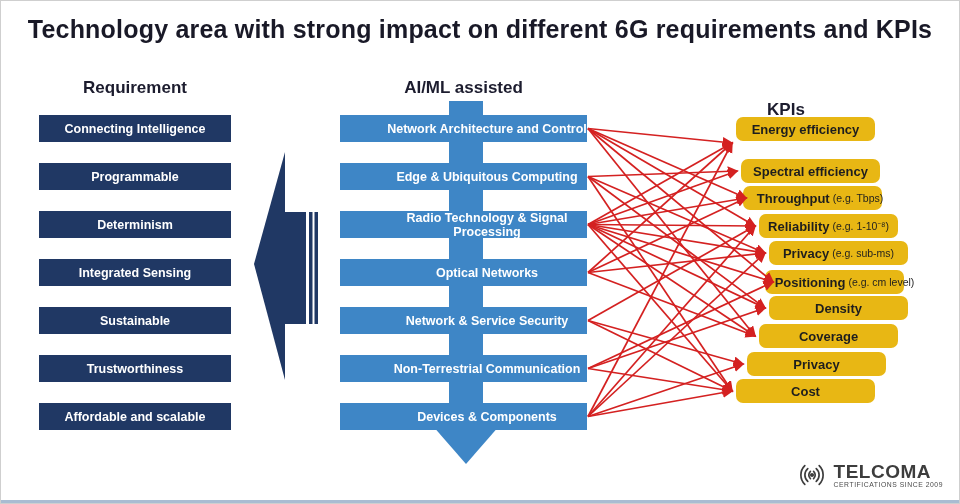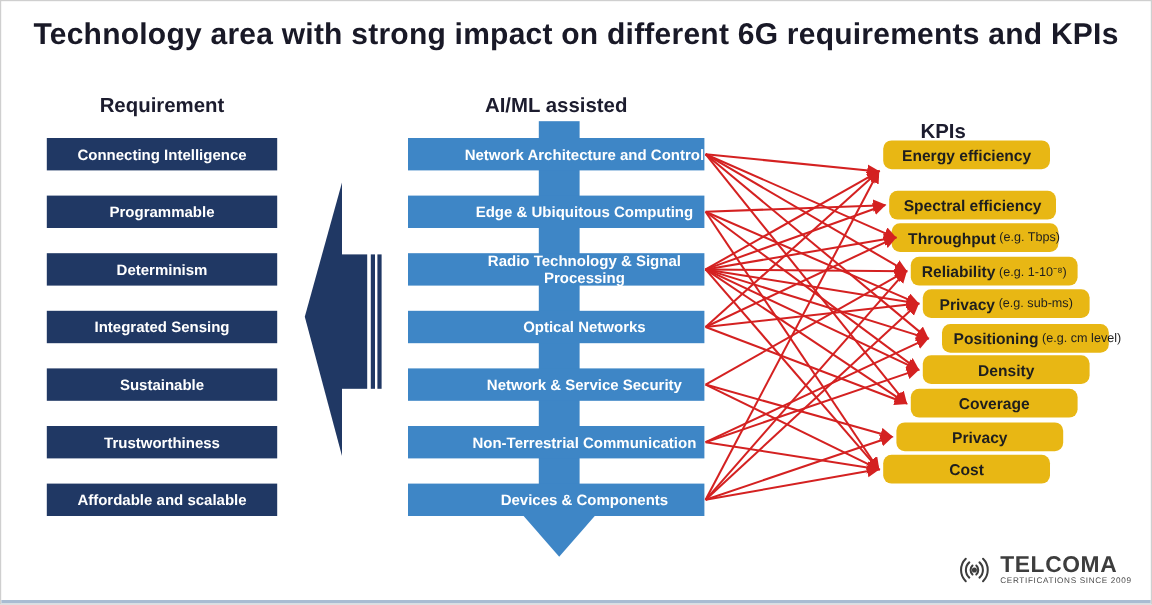--- a/index.html
+++ b/index.html
@@ -100,21 +100,21 @@
         <span class="kpi-note">(e.g. Tbps)</span>
       </div>
       <div class="kpi-box" style="top: 213px; left: 758px;">
         <span class="kpi-label">Reliability</span>
         <span class="kpi-note">(e.g. 1-10⁻⁸)</span>
       </div>
       <div class="kpi-box" style="top: 240px; left: 768px;">
         <span class="kpi-label">Privacy</span>
         <span class="kpi-note">(e.g. sub-ms)</span>
       </div>
-      <div class="kpi-box" style="top: 269px; left: 784px; padding-left: 20px;">
+      <div class="kpi-box" style="top: 269px; left: 764px; padding-left: 20px;">
         <span class="kpi-label">Positioning</span>
         <span class="kpi-note">(e.g. cm level)</span>
       </div>
       <div class="kpi-box" style="top: 295px; left: 768px;">
         <span class="kpi-label">Density</span>
       </div>
       <div class="kpi-box" style="top: 323px; left: 758px;">
         <span class="kpi-label">Coverage</span>
       </div>
       <div class="kpi-box" style="top: 351px; left: 746px;">

